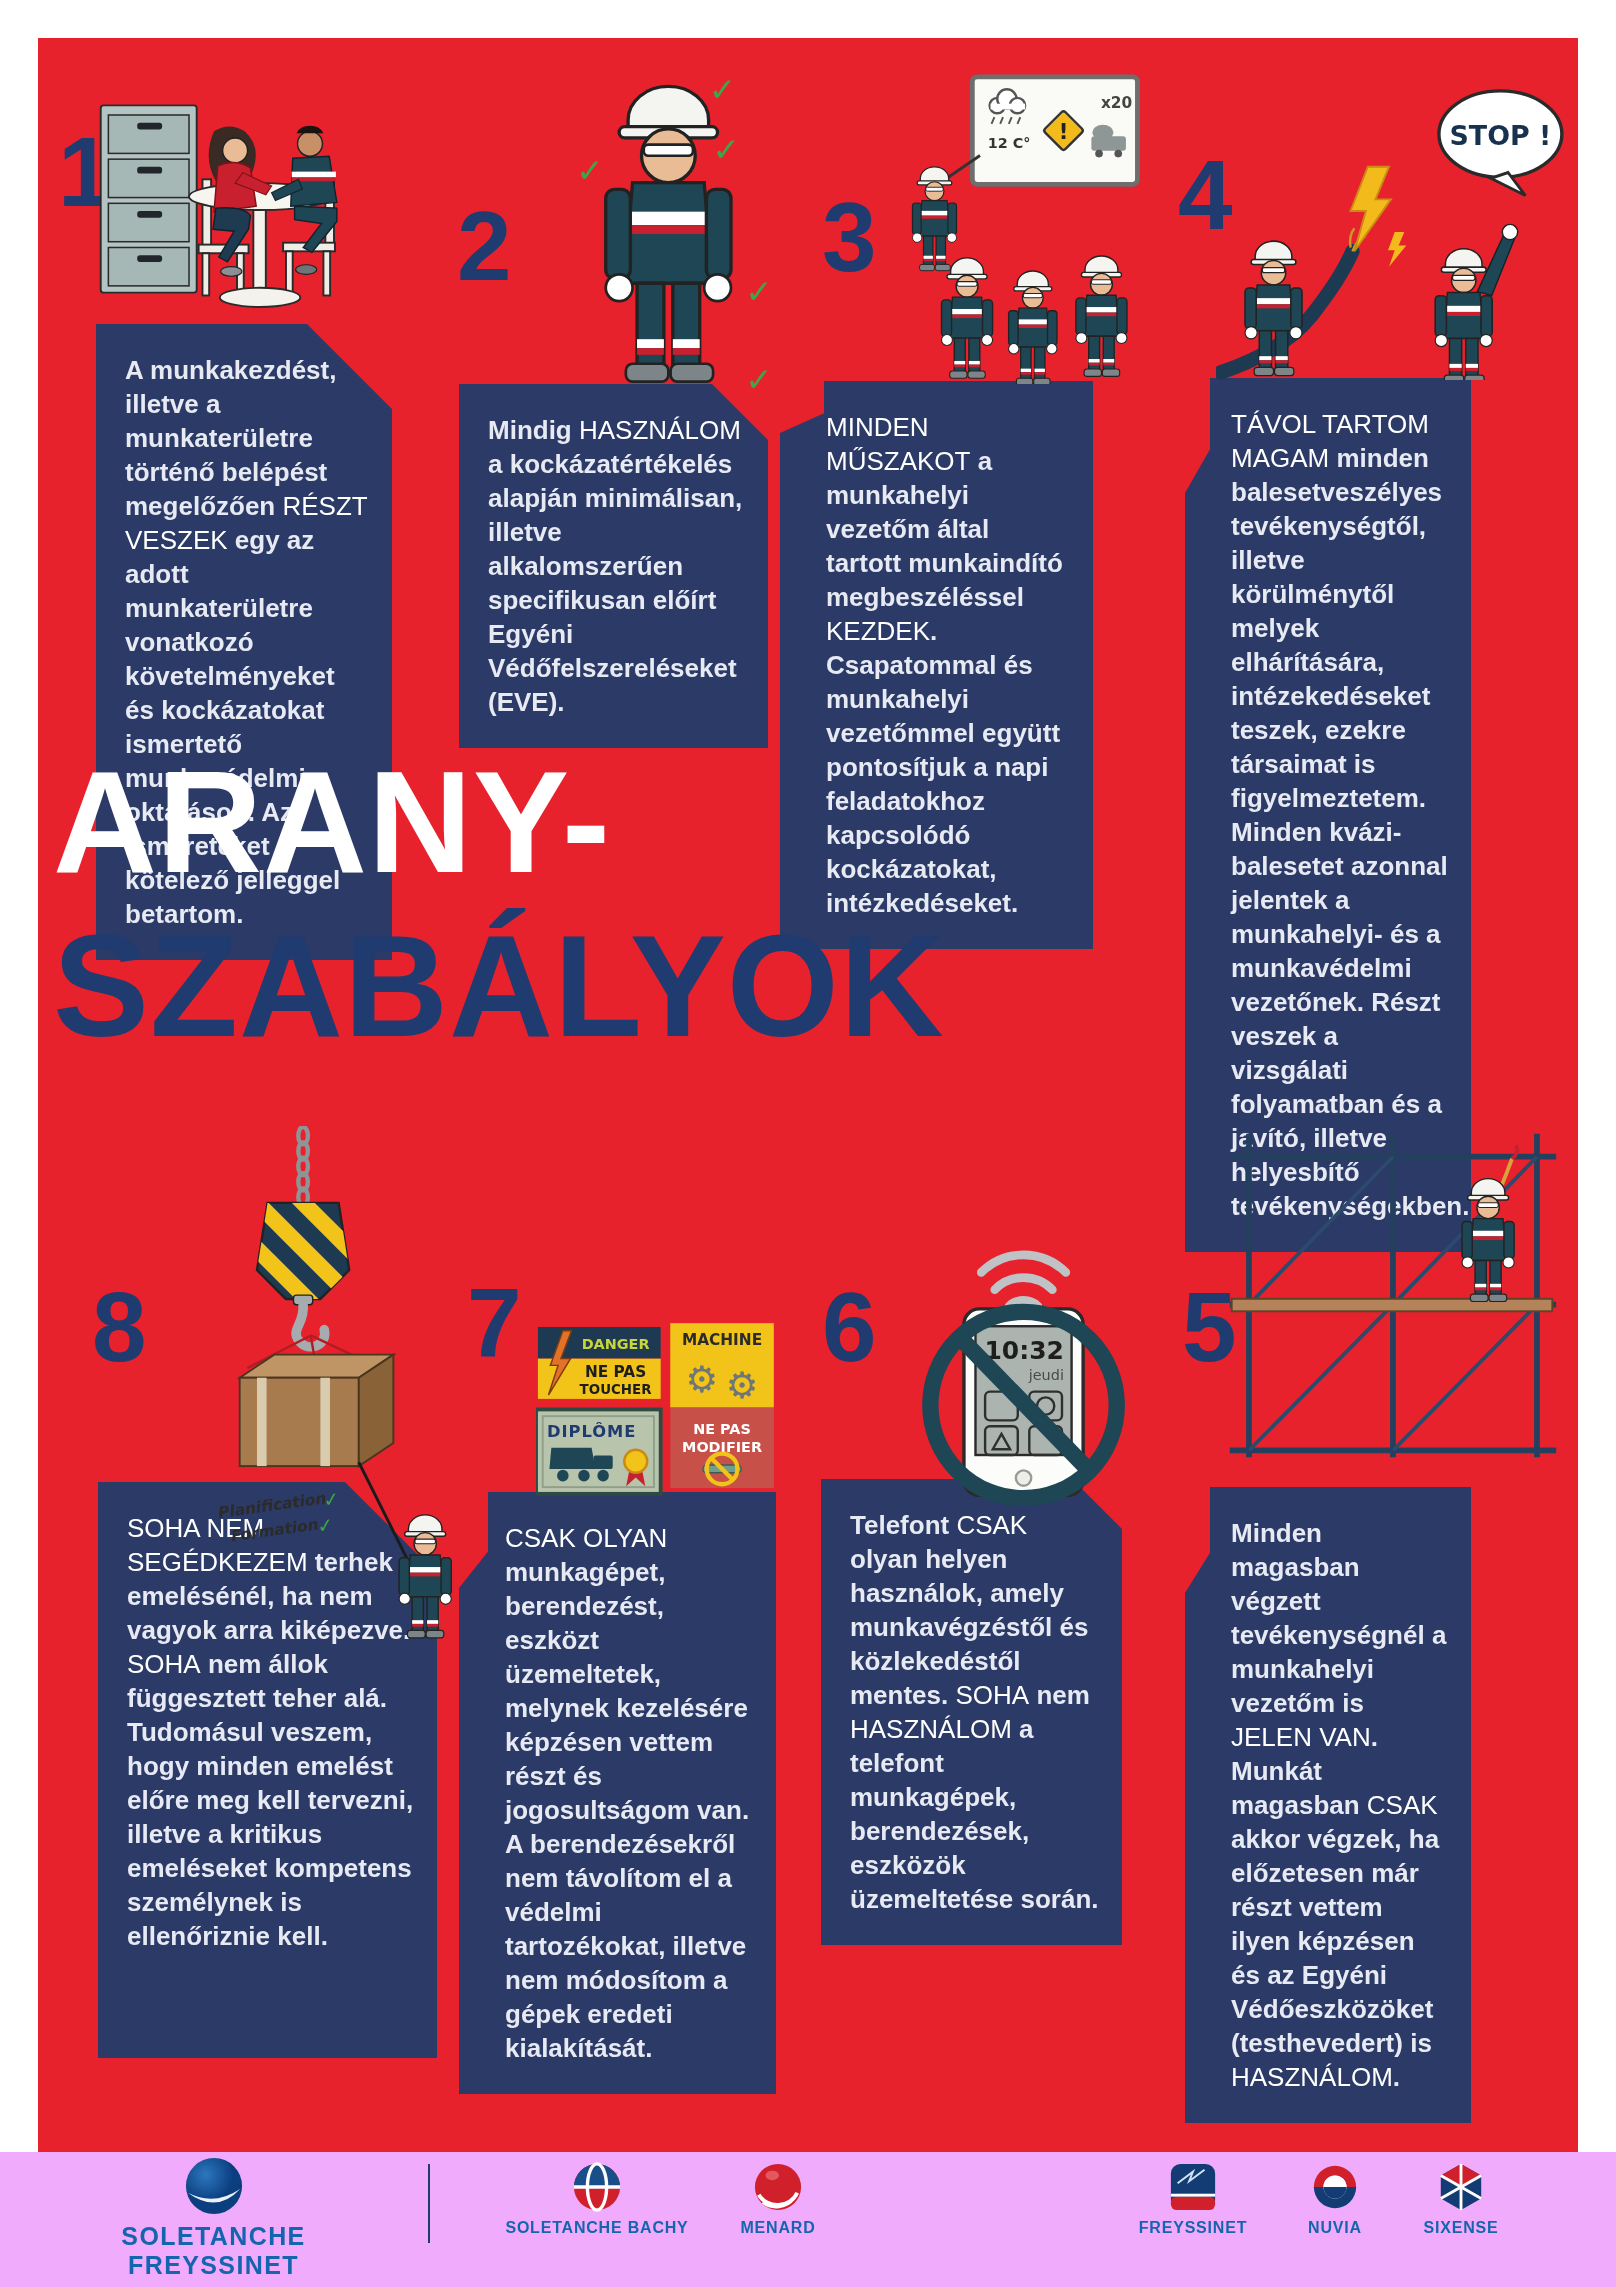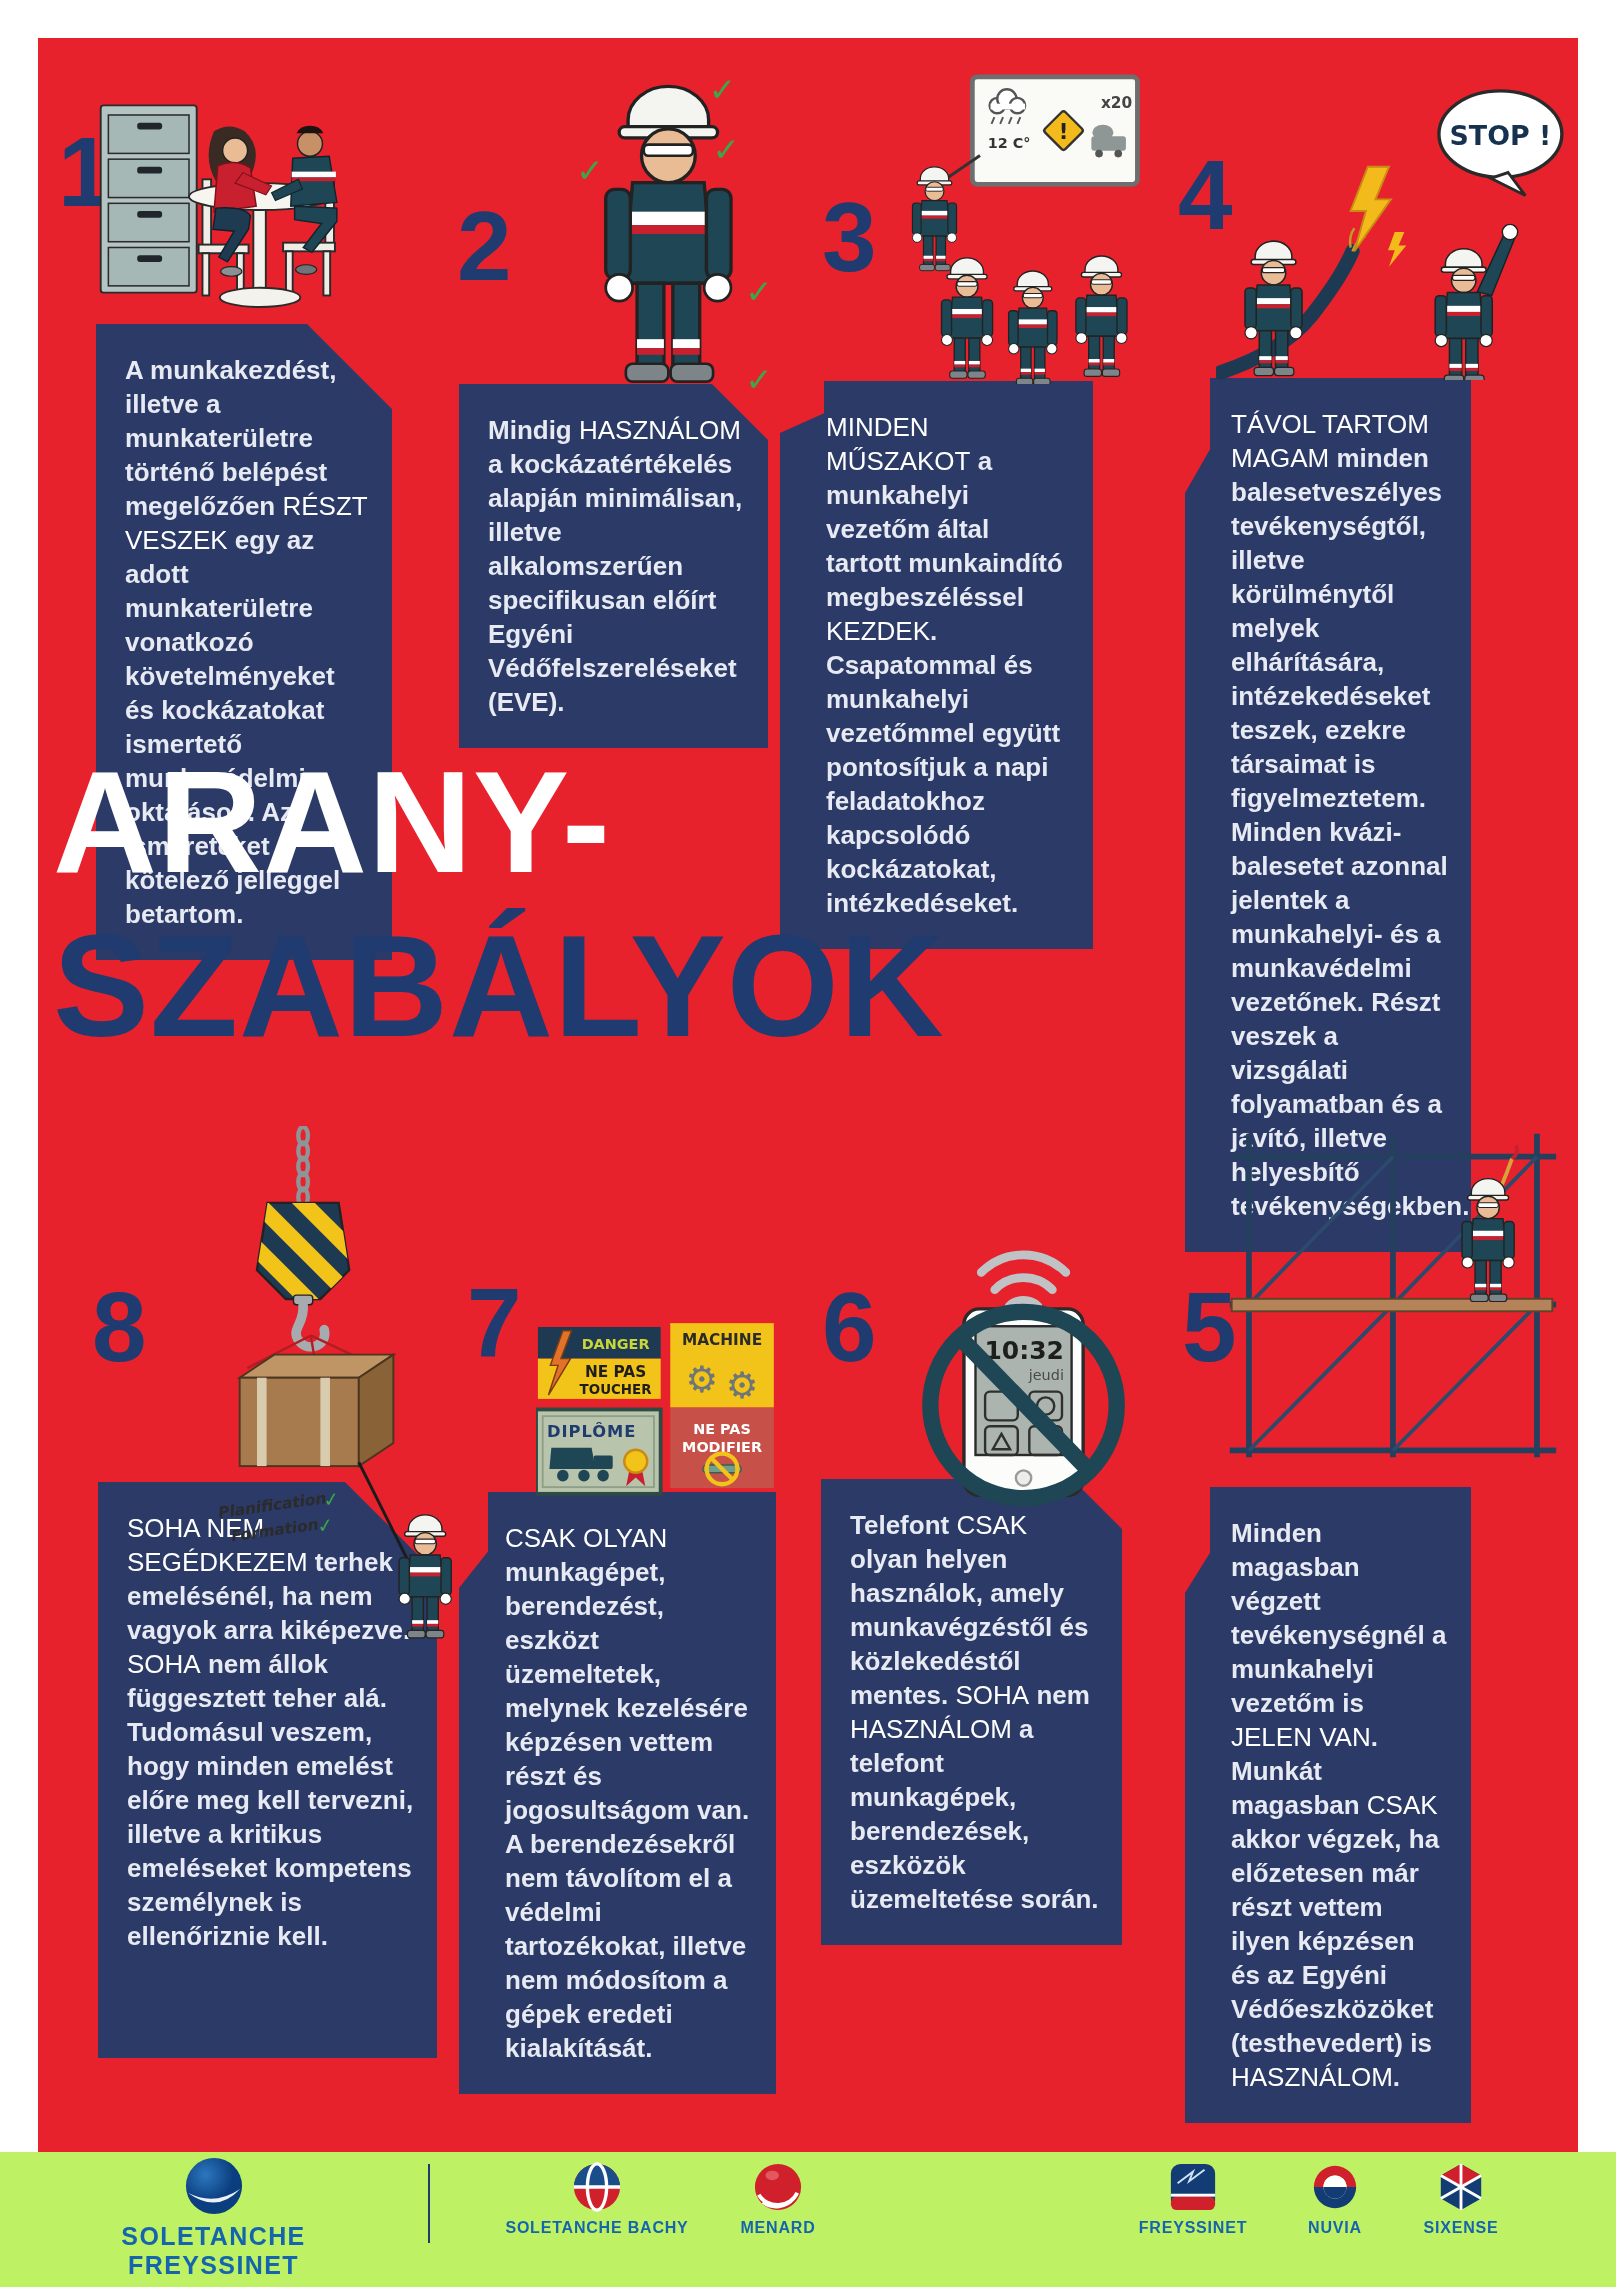--- a/index.html
+++ b/index.html
@@ -33,21 +33,21 @@
   .cut-tr-96{clip-path:polygon(0 0,calc(100% - 92px) 0,100% 92px,100% 100%,0 100%);}
   .cut-tr-52{clip-path:polygon(0 0,calc(100% - 50px) 0,100% 50px,100% 100%,0 100%);}
   .pennant{
     position:absolute;top:0;left:0;background:var(--red);
     clip-path:polygon(0 0,100% 0,100% 62%,0 100%);
   }
   .title{position:absolute;left:53px;color:#fff;font-weight:800;line-height:1;letter-spacing:1px;}
   .title.l1{top:751px;font-size:144px;}
   .title.l2{top:915px;font-size:144px;color:var(--navy-deep);}
   .illu{position:absolute;}
-  .footer{position:absolute;left:0;top:2152px;width:1617px;height:135px;background:#bef264;}
+  .footer{position:absolute;left:0;top:2152px;width:1617px;height:135px;background:#f0abfc;}
   .brand{position:absolute;text-align:center;}
   .brand .lbl{font-weight:700;color:var(--logo-blue);letter-spacing:0.8px;}
   .brand-main{left:60px;top:3.8px;width:307px;}
   .brand-main .lbl{font-size:25px;letter-spacing:1.4px;margin-top:1.9px;}
   .brand-sm{top:9.6px;width:202px;}
   .brand-sm .lbl{font-size:16px;margin-top:3.8px;}
   .divider{position:absolute;left:428px;top:11.5px;width:1.9px;height:79px;background:var(--navy-deep);}
   svg text{font-family:"DejaVu Sans","Liberation Sans",sans-serif;}
 </style>
 </head>

